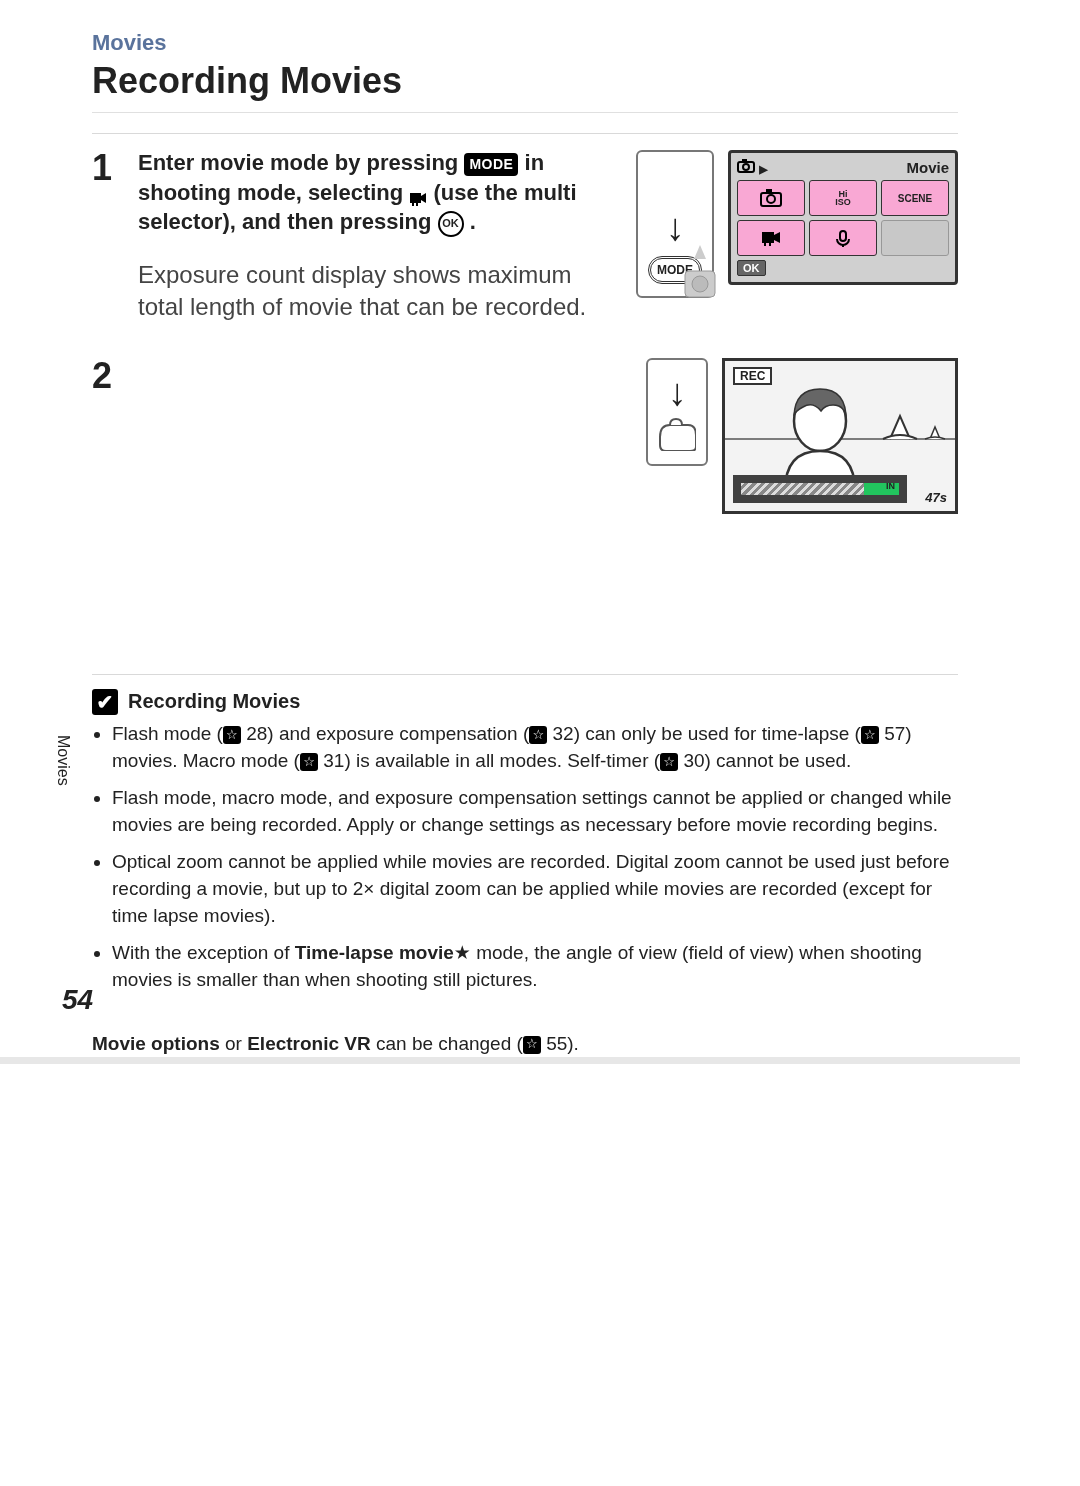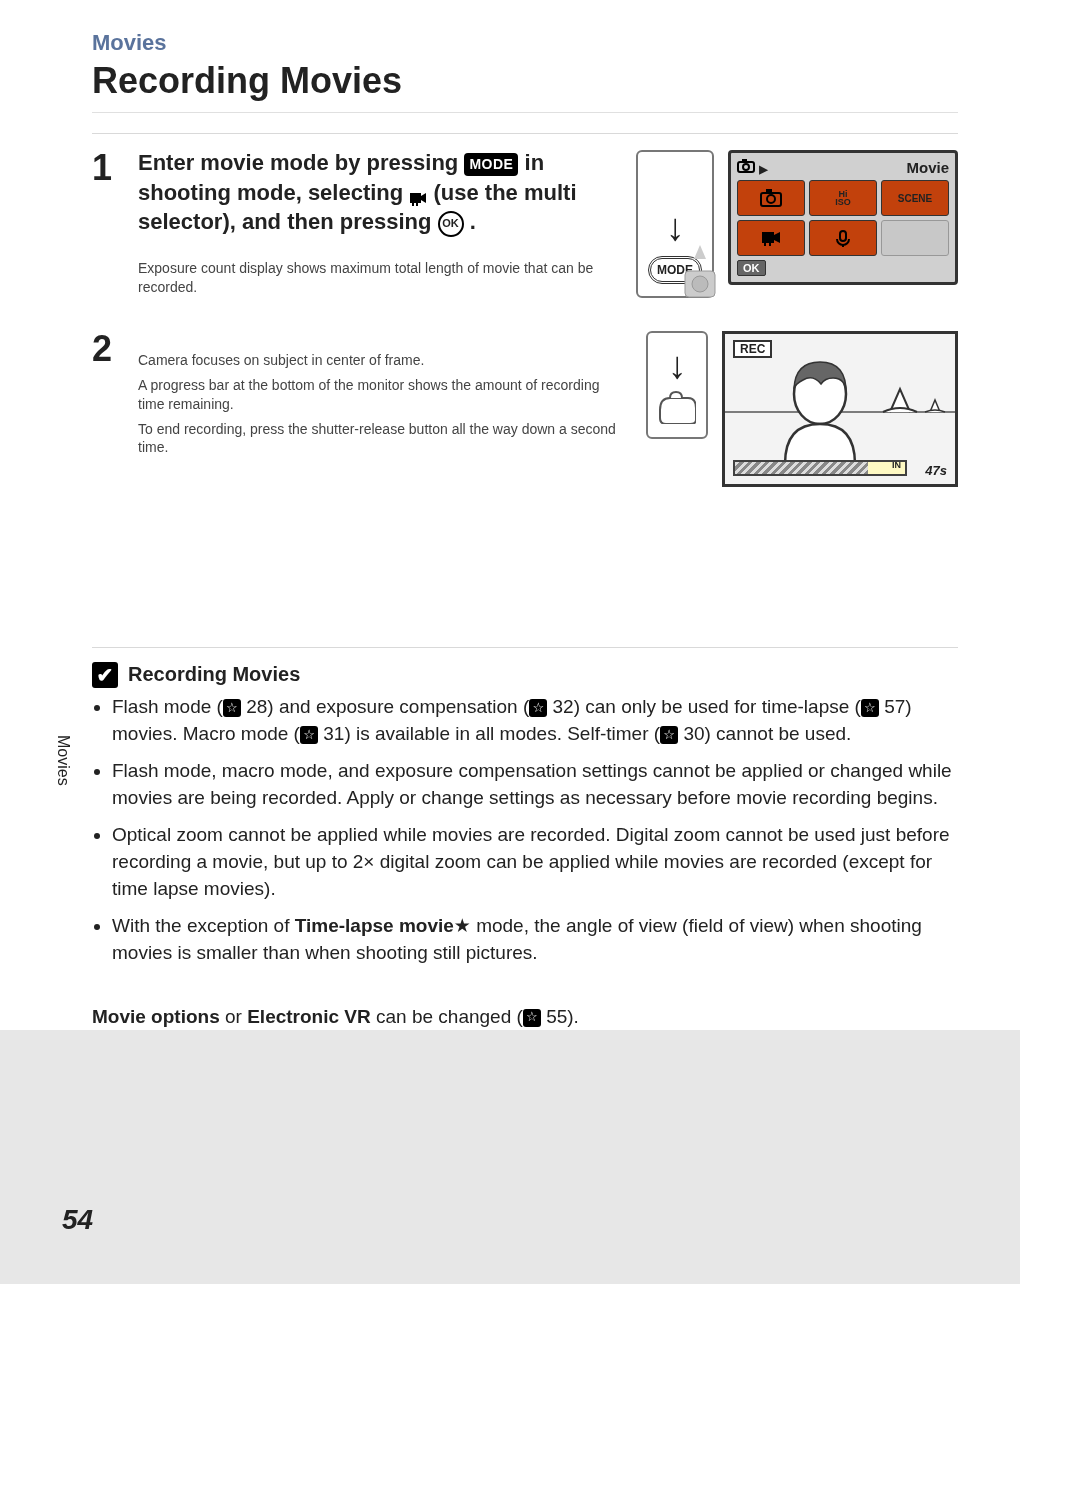--- a/index.html
+++ b/index.html
@@ -4,21 +4,21 @@
 <style>
   html, body {
     margin: 0;
     padding: 0;
     background: #fff;
     font-family: "Segoe UI", Arial, Helvetica, sans-serif;
     color: #222;
   }
   .page {
     width: 1080px;
-    height: 1284px;
+    height: 1064px;
     position: relative;
     box-sizing: border-box;
   }
   .lightgrey-bg {
     position: absolute;
     top: 0; left: 0;
     width: 1020px;
     height: 1420px;
     background: #e7e7e7;
   }
@@ -67,21 +67,21 @@
     line-height: 1;
     padding-top: 2px;
   }
   .step-body { flex: 1; }
   .step-title {
     font-size: 22px;
     font-weight: 700;
     line-height: 1.35;
   }
   .step-desc {
-    font-size: 14px;
+    font-size: 24px;
     color: #444;
     line-height: 1.35;
     margin-top: 22px;
   }
   .step-desc p { margin: 6px 0;}
   .step-figs {
     display: flex;
     gap: 14px;
     align-items: flex-start;
     padding-top: 2px;
@@ -162,21 +162,21 @@
     font-size: 15px;
     font-weight: 600;
     margin-bottom: 4px;
   }
   .screen-grid {
     display: grid;
     grid-template-columns: repeat(3, 1fr);
     gap: 4px;
   }
   .grid-cell {
-    background: #c2410c;
+    background: #f9a8d4;
     border: 1.5px solid #333;
     border-radius: 3px;
     height: 34px;
     display:flex;align-items:center;justify-content:center;
     font-size: 10px;
     font-weight: 800;
   }
   .grid-cell.fade { opacity: 0.35; background:#bbb;}
   .screen-footer {
     margin-top: 4px;
@@ -213,22 +213,22 @@
     border: 2px solid #333;
     font-size: 12px;
     font-weight: 900;
     padding: 0 5px;
     background: #fff;
   }
   .rec-bar {
     position: absolute;
     bottom: 8px; left: 8px; right: 48px;
     height: 12px;
-    border: 2px solid #404040;
-    background: #fef9c3;
+    border: 8px solid #404040;
+    background: #22c55e;
   }
   .rec-bar-fill {
     width: 78%; height: 100%;
     background: repeating-linear-gradient(-45deg,#888 0,#888 3px,#ddd 3px,#ddd 6px);
   }
   .rec-time {
     position: absolute;
     bottom: 6px; right: 8px;
     font-size: 13px;
     font-weight: 700;
@@ -388,25 +388,20 @@
               <div class="grid-cell fade"></div>
             </div>
             <div class="screen-footer">OK</div>
           </div>
         </div>
       </div>
 
       <div class="step">
         <div class="step-num">2</div>
         <div class="step-body">
-          <div class="step-desc">
-            <p>Camera focuses on subject in center of frame.</p>
-            <p>A progress bar at the bottom of the monitor shows the amount of recording time remaining.</p>
-            <p>To end recording, press the shutter-release button all the way down a second time.</p>
-          </div>
         </div>
         <div class="step-figs">
           <div class="fig-shutter">
             <div class="fig-arrow">↓</div>
             <svg width="38" height="34" viewBox="0 0 38 34">
               <path d="M2 20 Q2 8 12 8 L30 8 Q38 8 38 18 L38 30 Q38 34 32 34 L8 34 Q2 34 2 28 Z" fill="#fff" stroke="#555" stroke-width="2"></path>
               <path d="M12 8 Q12 2 18 2 Q24 2 24 8" fill="#fff" stroke="#555" stroke-width="2"></path>
             </svg>
           </div>
           <div class="fig-rec">

